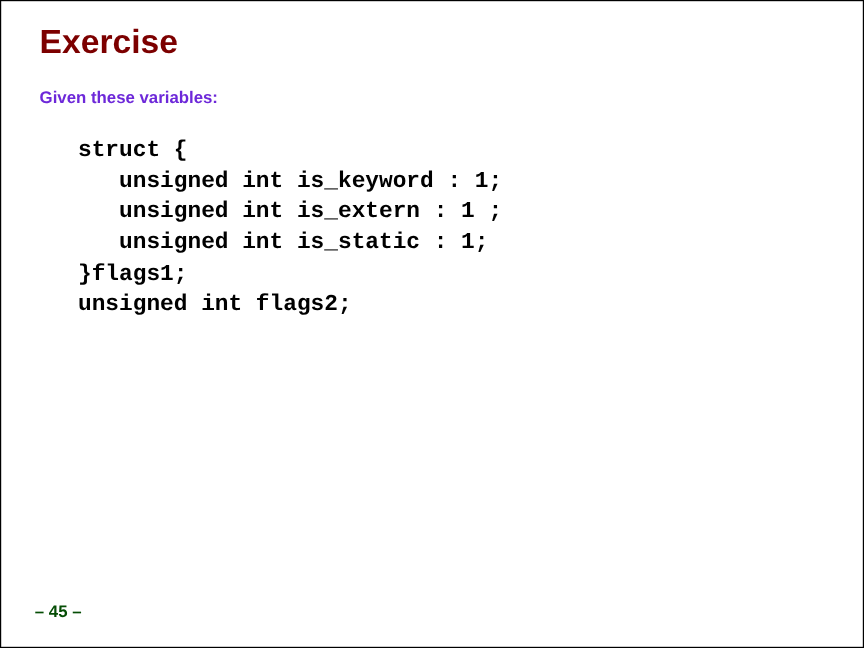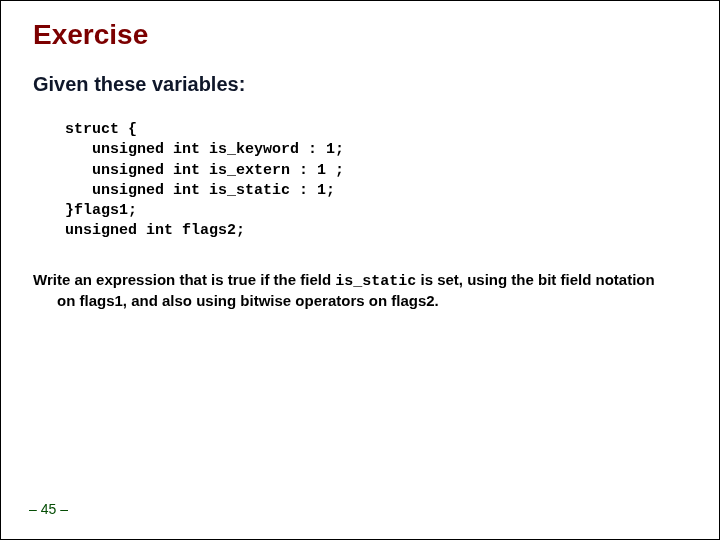--- a/index.html
+++ b/index.html
@@ -15,34 +15,33 @@
     padding: 18px 28px 0 28px;
   }
   .title {
     font-size: 28px;
     font-weight: bold;
     color: #7c0000;
     margin-bottom: 22px;
     margin-left: 4px;
   }
   .intro {
-    font-size: 20px;
+    font-size: 14px;
     font-weight: bold;
-    color: #0f172a;
+    color: #6d28d9;
     margin-bottom: 24px;
     margin-left: 4px;
   }
   .code {
     font-family: "Courier New", Courier, monospace;
-    font-size: 15px;
+    font-size: 19px;
     font-weight: bold;
     line-height: 1.35;
     white-space: pre;
     margin-left: 36px;
-    margin-bottom: 28px;
     color: #000;
   }
   .question {
     font-size: 15px;
     font-weight: bold;
     color: #000;
     line-height: 1.3;
     margin-left: 4px;
     padding-left: 24px;
     text-indent: -24px;
@@ -51,30 +50,30 @@
   .question .mono {
     font-family: "Courier New", Courier, monospace;
     font-weight: bold;
   }
   .pagenum {
     position: absolute;
     left: 28px;
     bottom: 22px;
     font-size: 14px;
     color: #054d05;
+    font-weight: bold;
   }
 </style>
 </head>
 <body>
 
 <div class="slide">
   <h1 class="title">Exercise</h1>
   <p class="intro">Given these variables:</p>
   <pre class="code">struct {
    unsigned int is_keyword : 1;
    unsigned int is_extern : 1 ;
    unsigned int is_static : 1;
 }flags1;
 unsigned int flags2;</pre>
-  <p class="question"><span>Write an expression that is true if the field </span><span class="mono">is_static</span><span> is set, using the bit field notation on flags1, and also using bitwise operators on flags2.</span></p>
 </div>
 
 <div class="pagenum">– 45 –</div>
 
 </body></html>

